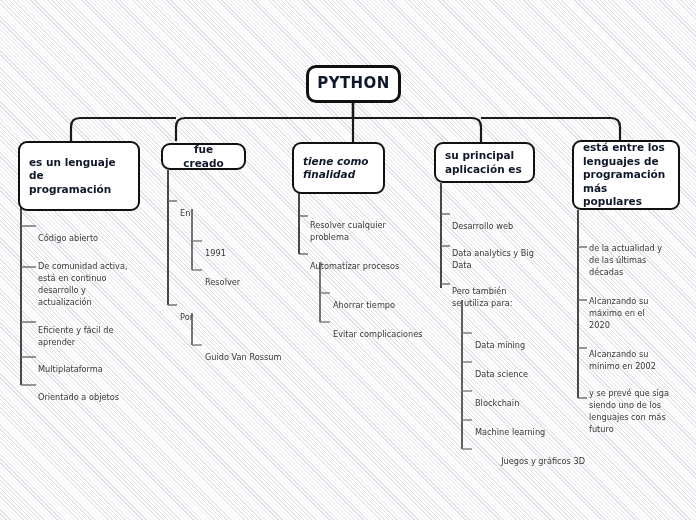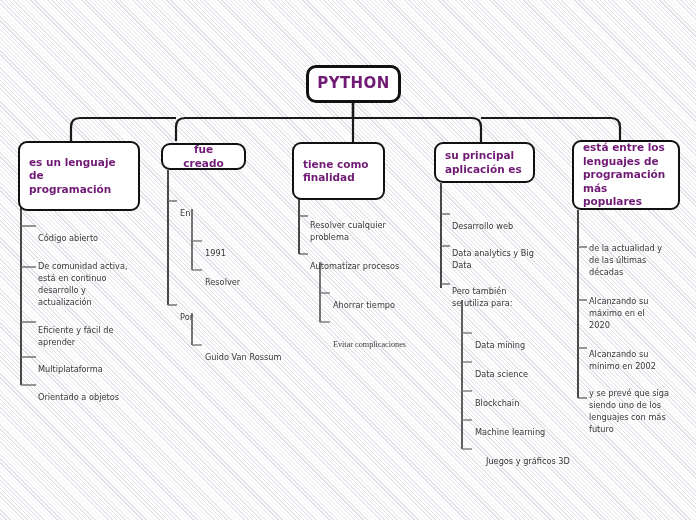--- a/index.html
+++ b/index.html
@@ -44,21 +44,21 @@
     width: 696px;
     height: 520px;
     pointer-events: none;
   }
   .node {
     position: absolute;
     box-sizing: border-box;
     background: #ffffff;
     border: 2.6px solid #111111;
     border-radius: 9px;
-    color: #701a75;
+    color: #0f172a;
     font-weight: bold;
     line-height: 1.28;
     display: flex;
     align-items: center;
     z-index: 3;
   }
   .node.root {
     justify-content: center;
     font-size: 15px;
     letter-spacing: 0.4px;
@@ -142,21 +142,21 @@
   </div>
 
   <div class="node branch" style="left:18px; top:141px; width:122px; height:70px;">
     <span>es un lenguaje de programación</span>
   </div>
 
   <div class="node branch" style="left:161px; top:143px; width:85px; height:27px;text-align:center;">
     <span>fue creado</span>
   </div>
 
-  <div class="node branch" style="left:292px; top:142px; width:93px; height:58px;">
+  <div class="node branch" style="left:292px; top:142px; width:93px; height:52px;font-style:italic;">
     <span>tiene como finalidad</span>
   </div>
 
   <div class="node branch" style="left:434px; top:142px; width:101px; height:41px;">
     <span>su principal aplicación es</span>
   </div>
 
   <div class="node branch" style="left:572px; top:140px; width:108px; height:70px;">
     <span>está entre los lenguajes de programación más populares</span>
   </div>
@@ -200,21 +200,21 @@
   <div class="leaf" style="left:310px; top:208px; width:100px;">
     <span>Resolver cualquier
 problema</span>
   </div>
   <div class="leaf" style="left:310px; top:249px; width:110px;">
     <span>Automatizar procesos</span>
   </div>
   <div class="leaf sub" style="left:333px; top:288px; width:100px;">
     <span>Ahorrar tiempo</span>
   </div>
-  <div class="leaf sub" style="left:333px; top:327px; width:110px;font-family:Liberation Serif, serif;">
+  <div class="leaf sub" style="left:333px; top:317px; width:110px;">
     <span>Evitar complicaciones</span>
   </div>
 
   <div class="leaf" style="left:452px; top:209px; width:100px;">
     <span>Desarrollo web</span>
   </div>
   <div class="leaf" style="left:452px; top:236px; width:92px;">
     <span>Data analytics y Big
 Data</span>
   </div>
@@ -227,21 +227,21 @@
   </div>
   <div class="leaf sub" style="left:475px; top:357px; width:100px;">
     <span>Data science</span>
   </div>
   <div class="leaf sub" style="left:475px; top:386px; width:100px;">
     <span>Blockchain</span>
   </div>
   <div class="leaf sub" style="left:475px; top:415px; width:100px;">
     <span>Machine learning</span>
   </div>
-  <div class="leaf sub" style="left:486px; top:444px; width:110px;">
+  <div class="leaf sub" style="left:475px; top:444px; width:110px;text-align:right;">
     <span>Juegos y gráficos 3D</span>
   </div>
 
   <div class="leaf" style="left:589px; top:231px; width:100px;">
     <span>de la actualidad y
 de las últimas
 décadas</span>
   </div>
   <div class="leaf" style="left:589px; top:284px; width:95px;">
     <span>Alcanzando su

